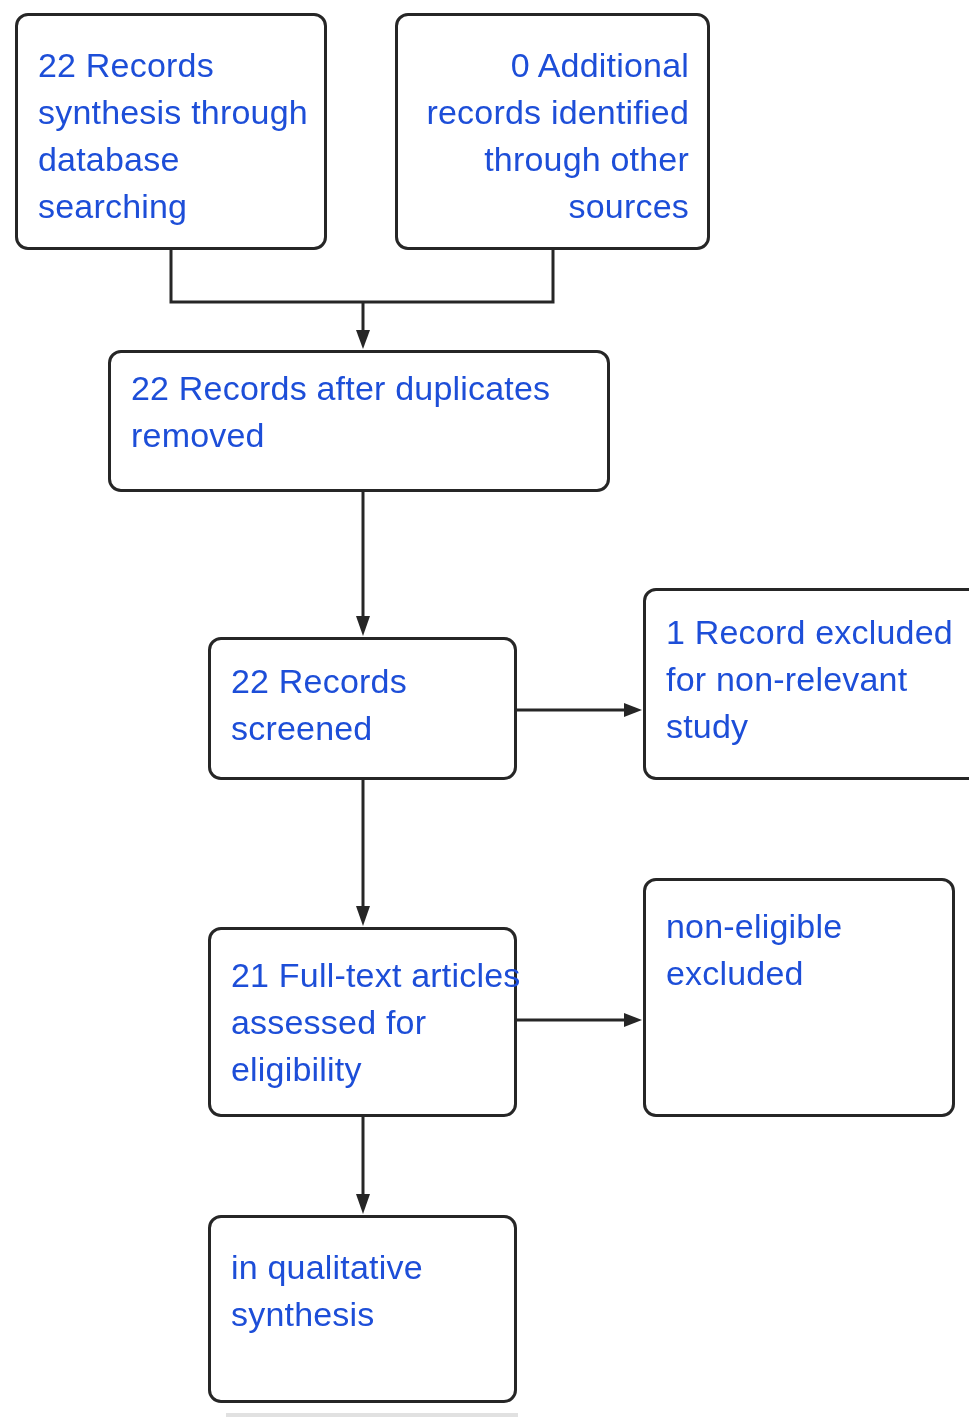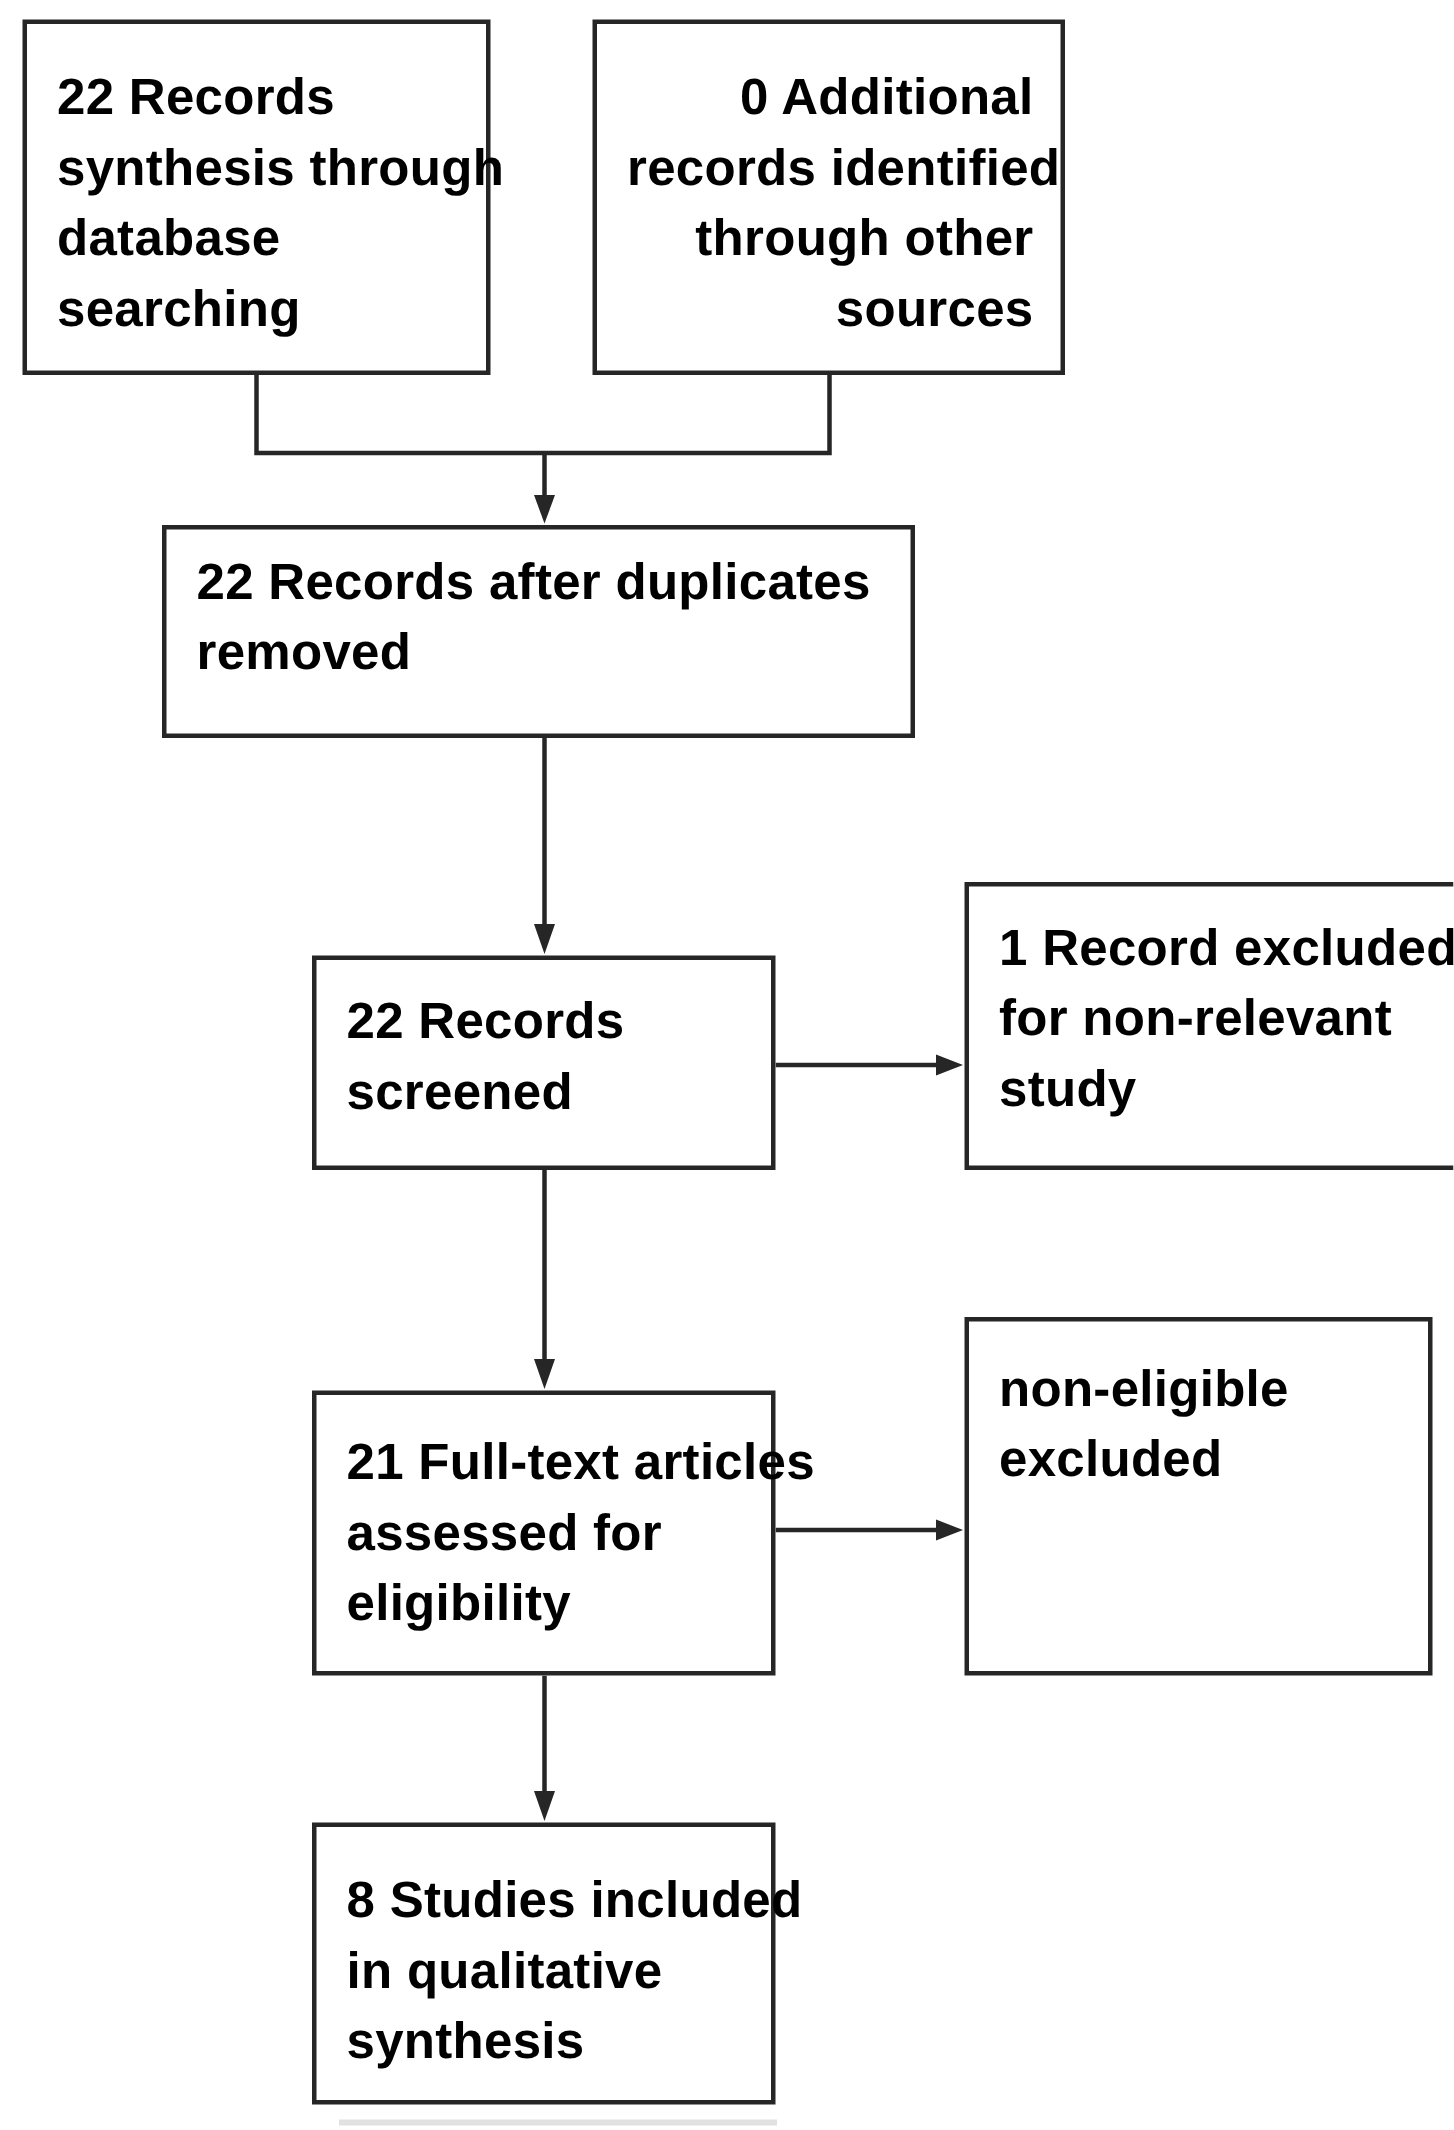--- a/index.html
+++ b/index.html
@@ -21,26 +21,26 @@
     top: 0;
     width: 969px;
     height: 1420px;
     display: block;
   }
   .node {
     position: absolute;
     box-sizing: border-box;
     background: #ffffff;
     border: 3px solid #262626;
-    border-radius: 0;
-    color: #000000;
+    border-radius: 13px;
+    color: #1d4ed8;
     font-size: 34px;
     line-height: 47px;
     letter-spacing: 0.2px;
-    font-weight: 700;
+    font-weight: 400;
   }
   .node .line {
     white-space: nowrap;
   }
   
   .n-a { left: 15px;  top: 13px;   width: 312px; height: 237px; padding: 26px 18px 0 20px; }
   .n-b { left: 395px; top: 13px;   width: 315px; height: 237px; padding: 26px 18px 0 20px; text-align: right; }
   .n-c { left: 108px; top: 350px;  width: 502px; height: 142px; padding: 12px 18px 0 20px; }
   .n-d { left: 208px; top: 637px;  width: 309px; height: 143px; padding: 18px 18px 0 20px; }
   .n-e { left: 643px; top: 588px;  width: 363px; height: 192px; padding: 18px 2px 0 20px; }
@@ -117,20 +117,19 @@
     <div class="line">assessed for</div>
     <div class="line">eligibility</div>
   </div>
 
   <div class="node n-g">
     <div class="line">non-eligible</div>
     <div class="line">excluded</div>
   </div>
 
   <div class="node n-h">
-    <div class="line">8 Studies included</div>
     <div class="line">in qualitative</div>
     <div class="line">synthesis</div>
   </div>
 
   <div class="artifact"></div>
 
 </div>
 
 </body></html>

